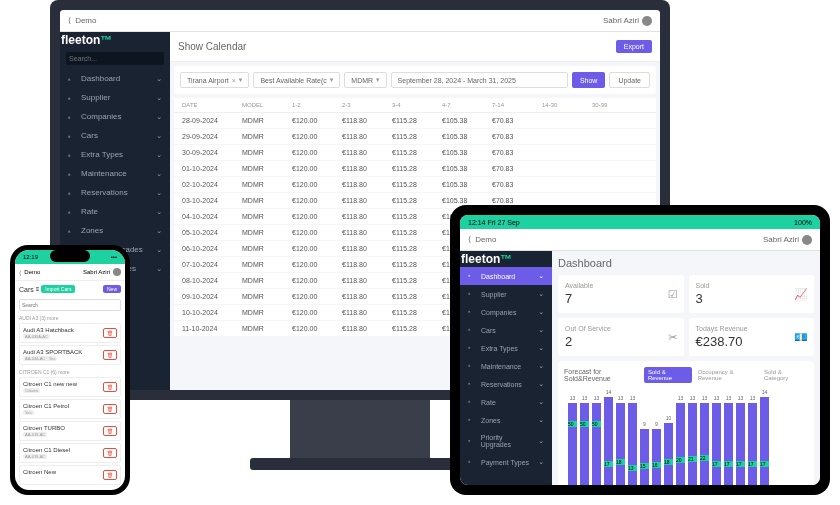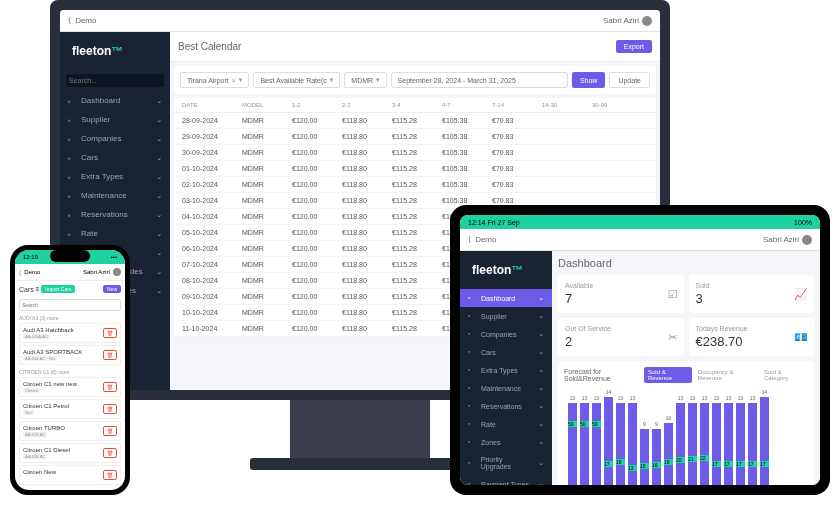--- a/index.html
+++ b/index.html
@@ -11,21 +11,21 @@
 .desktop-stand{position:absolute;left:240px;bottom:-60px;width:140px;height:60px;background:#3a3d4a;z-index:0}
 .desktop-base{position:absolute;left:200px;bottom:-70px;width:220px;height:12px;background:#2a2d3a;border-radius:3px}
 
 .topbar{height:22px;background:#fff;border-bottom:1px solid #e0e0e0;display:flex;align-items:center;padding:0 8px;font-size:8px;color:#666}
 .topbar .demo{margin-left:4px}
 .topbar .user{margin-left:auto;display:flex;align-items:center;gap:3px}
 .topbar .user-icon{width:10px;height:10px;background:#888;border-radius:50%}
 
 .app-body{display:flex;flex:1;overflow:hidden}
 .sidebar{width:110px;background:#1a2332;color:#9aa3b0;font-size:8px;display:flex;flex-direction:column}
-.logo{padding:12px;color:#fff;font-size:12px;font-weight:bold}
+.logo{padding:1px;color:#fff;font-size:12px;font-weight:bold}
 .logo-accent{color:#1dd1a1}
 .search-sb{margin:4px 6px;padding:3px;background:#0d1620;border:none;border-radius:2px;font-size:7px;color:#fff}
 .sidebar-item{padding:5px 8px;display:flex;align-items:center;gap:5px;cursor:pointer}
 .sidebar-item.active{background:#6c5ce7;color:#fff}
 .sidebar-item .icon{width:8px;height:8px;opacity:0.6}
 .sidebar-item .chev{margin-left:auto;font-size:7px}
 
 .main{flex:1;background:#f5f6fa;overflow:hidden;display:flex;flex-direction:column}
 .page-header{padding:8px;display:flex;align-items:center;justify-content:space-between;background:#fff;border-bottom:1px solid #eee}
 .page-title{font-size:10px;color:#666}
@@ -160,21 +160,21 @@
             </div>
             <div class="sidebar-item">
               <span class="icon">▪</span>
               <span>Payment Types</span>
               <span class="chev">⌄</span>
             </div>
           </div>
       </div>
       <div class="main">
         <div class="page-header">
-          <span class="page-title">Best Calendar</span>
+          <span class="page-title">Show Calendar</span>
           <button class="export-btn">Export</button>
         </div>
         <div class="filters">
           <div class="filter">
               <span>Tirana Airport</span>
               <span class="x">×</span>
               <span class="x">▾</span>
             </div>
           <div class="filter">
               <span>Best Available Rate(c</span>

